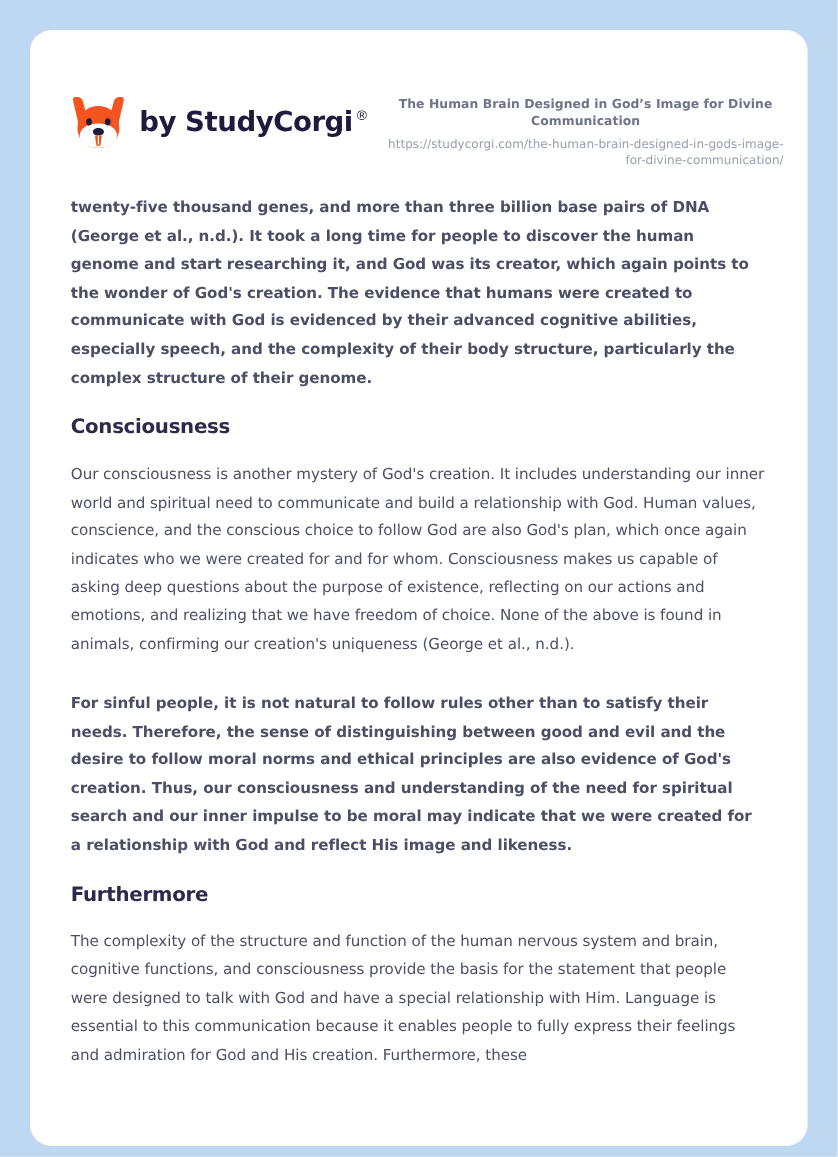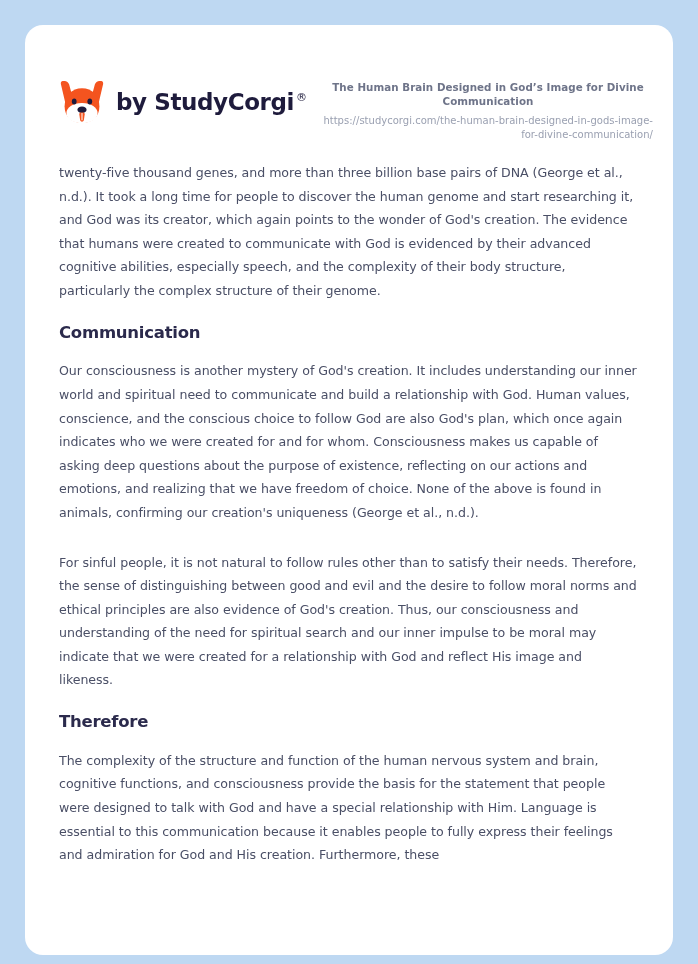--- a/index.html
+++ b/index.html
@@ -96,20 +96,21 @@
     margin: 0 0 26px 0;
     font-family: "DejaVu Sans", sans-serif;
     font-size: 12.6px;
     line-height: 23.6px;
     color: #4a4f66;
     text-align: left;
     letter-spacing: -0.04px;
   }
   p.body-par.tight {
     margin-bottom: 20px;
+    font-weight: bold;
   }
   h2.section-heading {
     margin: 16px 0 17px 0;
     font-family: "DejaVu Sans", sans-serif;
     font-size: 16.5px;
     font-weight: bold;
     color: #2b2a4c;
     letter-spacing: -0.25px;
     line-height: 1.2;
   }
@@ -143,20 +144,20 @@
 
     <div class="header-right">
       <div class="doc-title">The Human Brain Designed in God’s Image for Divine Communication</div>
       <div class="doc-url">https://studycorgi.com/the-human-brain-designed-in-gods-image-for-divine-communication/</div>
     </div>
 
   </div>
 
   <div class="content">
       <p class="body-par tight">twenty-five thousand genes, and more than three billion base pairs of DNA (George et al., n.d.). It took a long time for people to discover the human genome and start researching it, and God was its creator, which again points to the wonder of God's creation. The evidence that humans were created to communicate with God is evidenced by their advanced cognitive abilities, especially speech, and the complexity of their body structure, particularly the complex structure of their genome.</p>
-      <h2 class="section-heading">Communication</h2>
+      <h2 class="section-heading">Consciousness</h2>
       <p class="body-par">Our consciousness is another mystery of God's creation. It includes understanding our inner world and spiritual need to communicate and build a relationship with God. Human values, conscience, and the conscious choice to follow God are also God's plan, which once again indicates who we were created for and for whom. Consciousness makes us capable of asking deep questions about the purpose of existence, reflecting on our actions and emotions, and realizing that we have freedom of choice. None of the above is found in animals, confirming our creation's uniqueness (George et al., n.d.).</p>
       <p class="body-par tight">For sinful people, it is not natural to follow rules other than to satisfy their needs. Therefore, the sense of distinguishing between good and evil and the desire to follow moral norms and ethical principles are also evidence of God's creation. Thus, our consciousness and understanding of the need for spiritual search and our inner impulse to be moral may indicate that we were created for a relationship with God and reflect His image and likeness.</p>
-      <h2 class="section-heading second">Therefore</h2>
+      <h2 class="section-heading second">Furthermore</h2>
       <p class="body-par">The complexity of the structure and function of the human nervous system and brain, cognitive functions, and consciousness provide the basis for the statement that people were designed to talk with God and have a special relationship with Him. Language is essential to this communication because it enables people to fully express their feelings and admiration for God and His creation. Furthermore, these</p>
     </div>
 
 </div>
 
 </body></html>

